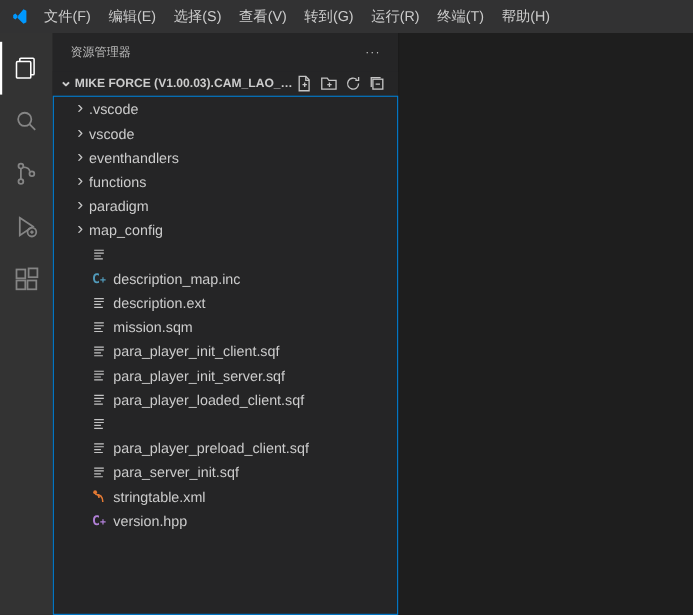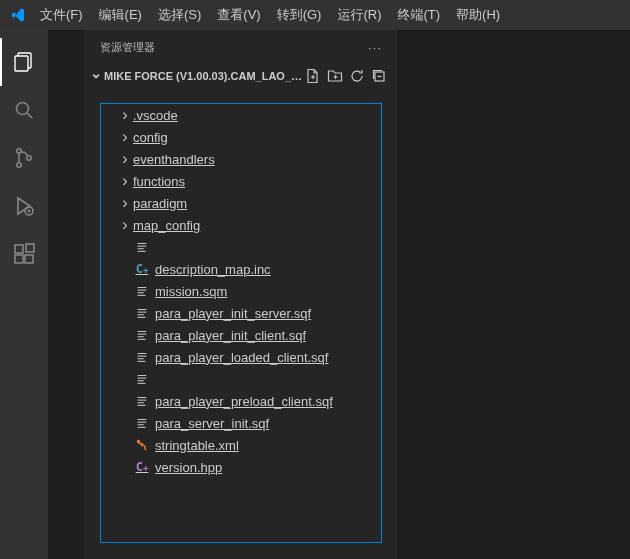--- a/index.html
+++ b/index.html
@@ -30,21 +30,20 @@
     .menu-item {
       padding: 0 8px;
       line-height: 30px;
       color: #cccccc;
       cursor: default;
     }
     .body {
       display: flex;
       flex: 1;
       overflow: hidden;
-      gap: 36px;
     }
     .activity-bar {
       width: 48px;
       background: #333333;
       display: flex;
       flex-direction: column;
       align-items: center;
       padding-top: 8px;
     }
     .activity-btn {
@@ -104,22 +103,21 @@
       width: 18px; height: 18px;
       display: flex; align-items: center; justify-content: center;
       color: #c5c5c5;
       cursor: pointer;
     }
     .project-actions .act-btn svg { width: 16px; height: 16px; }
     .tree {
       flex: 1;
       overflow: auto;
       border: 1px solid #007fd4;
-      margin: 16px;
-      text-decoration: underline;
+      margin: 0;
     }
     .tree-row {
       height: 22px;
       display: flex;
       align-items: center;
       padding-left: 16px;
       cursor: pointer;
       white-space: nowrap;
     }
     .tree-row .twisty {
@@ -241,21 +239,21 @@
         </span>
       </div>
     </div>
     <div class="tree" id="tree">
         <div class="tree-row">
           <span class="twisty chevron-right"></span>
           <span class="label">.vscode</span>
         </div>
         <div class="tree-row">
           <span class="twisty chevron-right"></span>
-          <span class="label">config</span>
+          <span class="label">vscode</span>
         </div>
         <div class="tree-row">
           <span class="twisty chevron-right"></span>
           <span class="label">eventhandlers</span>
         </div>
         <div class="tree-row">
           <span class="twisty chevron-right"></span>
           <span class="label">functions</span>
         </div>
         <div class="tree-row">
@@ -291,49 +289,63 @@
           <span class="file-icon">
             <svg width="14" height="14" viewBox="0 0 16 16">
               <g class="ico-lines" stroke-width="1.2">
                 <line x1="3" y1="4" x2="13" y2="4"></line>
                 <line x1="3" y1="7" x2="13" y2="7"></line>
                 <line x1="3" y1="10" x2="10" y2="10"></line>
                 <line x1="3" y1="13" x2="12" y2="13"></line>
               </g>
             </svg>
           </span>
+          <span class="label">description.ext</span>
+        </div>
+        <div class="tree-row">
+          <span class="twisty"></span>
+          <span class="file-icon">
+            <svg width="14" height="14" viewBox="0 0 16 16">
+              <g class="ico-lines" stroke-width="1.2">
+                <line x1="3" y1="4" x2="13" y2="4"></line>
+                <line x1="3" y1="7" x2="13" y2="7"></line>
+                <line x1="3" y1="10" x2="10" y2="10"></line>
+                <line x1="3" y1="13" x2="12" y2="13"></line>
+              </g>
+            </svg>
+          </span>
           <span class="label">mission.sqm</span>
         </div>
         <div class="tree-row">
           <span class="twisty"></span>
           <span class="file-icon">
             <svg width="14" height="14" viewBox="0 0 16 16">
               <g class="ico-lines" stroke-width="1.2">
                 <line x1="3" y1="4" x2="13" y2="4"></line>
                 <line x1="3" y1="7" x2="13" y2="7"></line>
                 <line x1="3" y1="10" x2="10" y2="10"></line>
                 <line x1="3" y1="13" x2="12" y2="13"></line>
               </g>
             </svg>
           </span>
+          <span class="label">para_player_init_client.sqf</span>
+        </div>
+        <div class="tree-row">
+          <span class="twisty"></span>
+          <span class="file-icon">
+            <svg width="14" height="14" viewBox="0 0 16 16">
+              <g class="ico-lines" stroke-width="1.2">
+                <line x1="3" y1="4" x2="13" y2="4"></line>
+                <line x1="3" y1="7" x2="13" y2="7"></line>
+                <line x1="3" y1="10" x2="10" y2="10"></line>
+                <line x1="3" y1="13" x2="12" y2="13"></line>
+              </g>
+            </svg>
+          </span>
           <span class="label">para_player_init_server.sqf</span>
-        </div>
-        <div class="tree-row">
-          <span class="twisty"></span>
-          <span class="file-icon">
-            <svg width="14" height="14" viewBox="0 0 16 16">
-              <g class="ico-lines" stroke-width="1.2">
-                <line x1="3" y1="4" x2="13" y2="4"></line>
-                <line x1="3" y1="7" x2="13" y2="7"></line>
-                <line x1="3" y1="10" x2="10" y2="10"></line>
-                <line x1="3" y1="13" x2="12" y2="13"></line>
-              </g>
-            </svg>
-          </span>
-          <span class="label">para_player_init_client.sqf</span>
         </div>
         <div class="tree-row">
           <span class="twisty"></span>
           <span class="file-icon">
             <svg width="14" height="14" viewBox="0 0 16 16">
               <g class="ico-lines" stroke-width="1.2">
                 <line x1="3" y1="4" x2="13" y2="4"></line>
                 <line x1="3" y1="7" x2="13" y2="7"></line>
                 <line x1="3" y1="10" x2="10" y2="10"></line>
                 <line x1="3" y1="13" x2="12" y2="13"></line>

